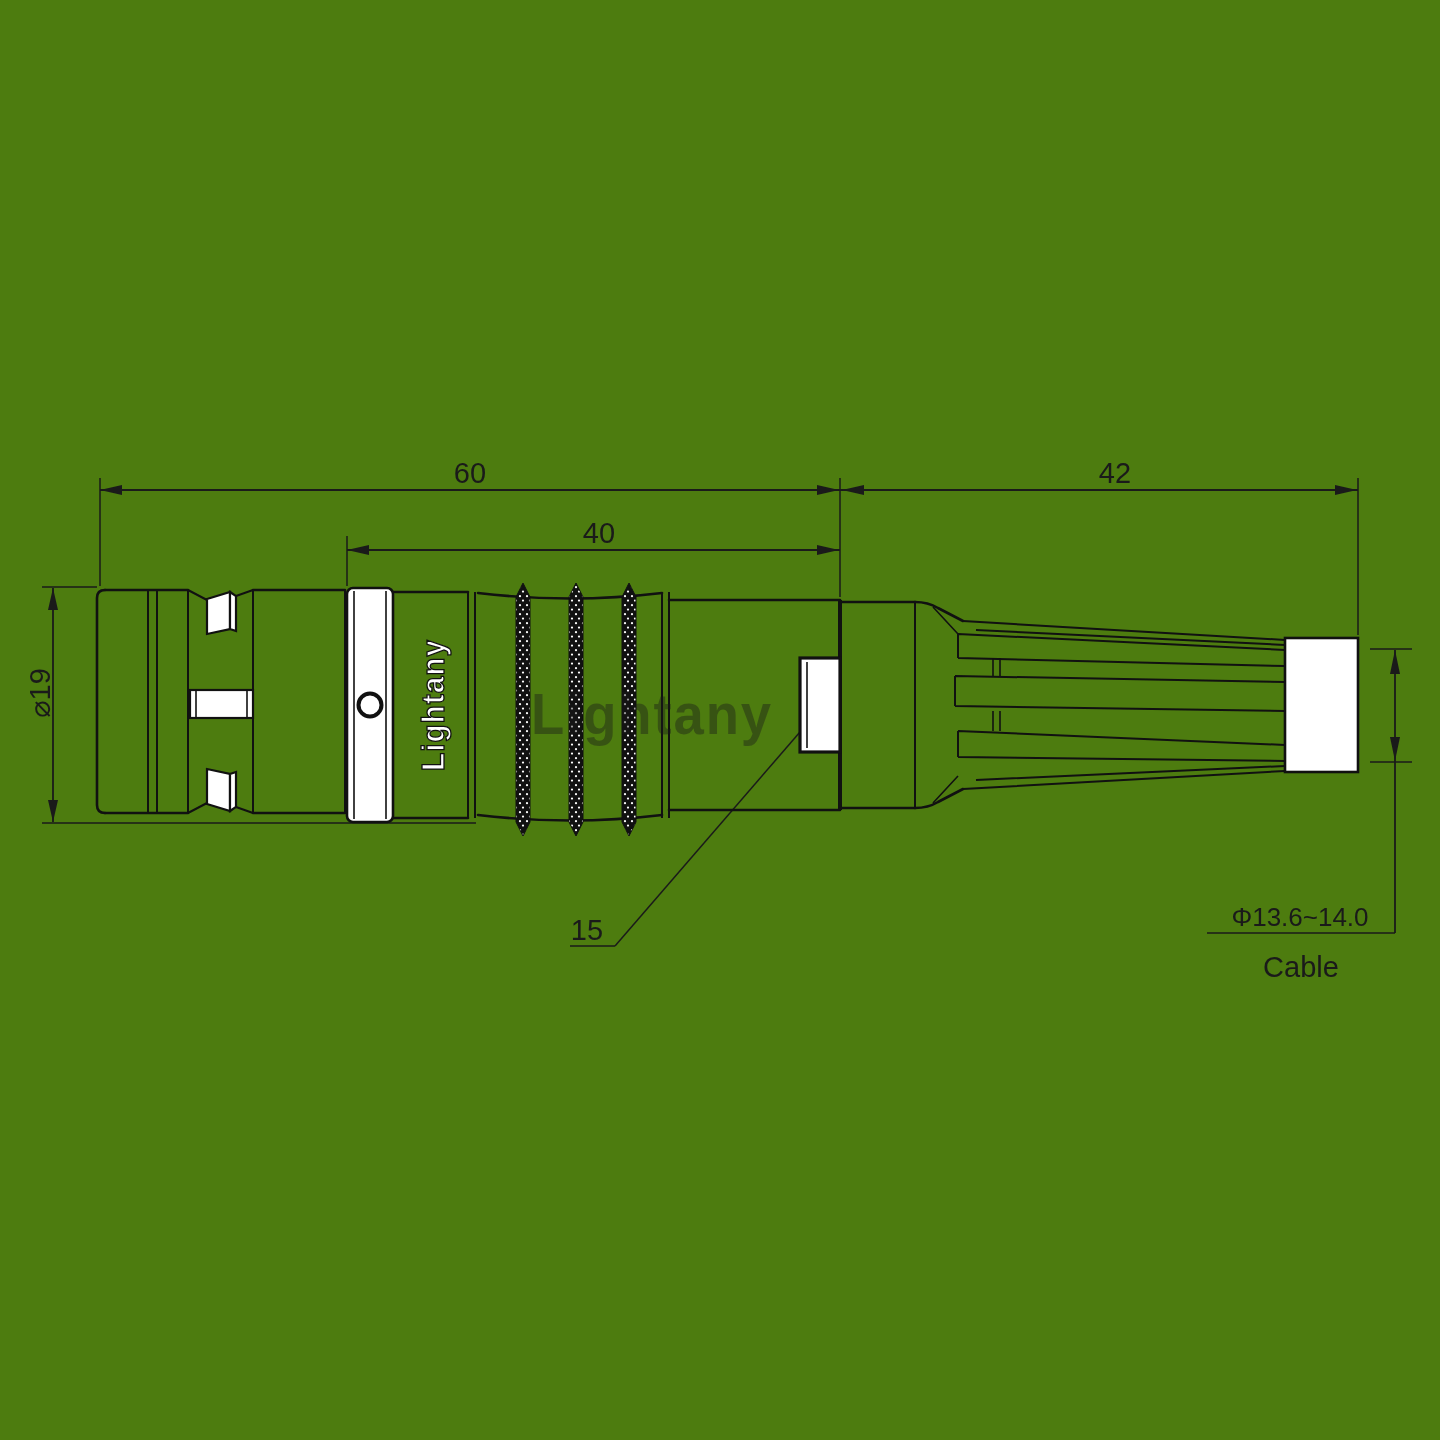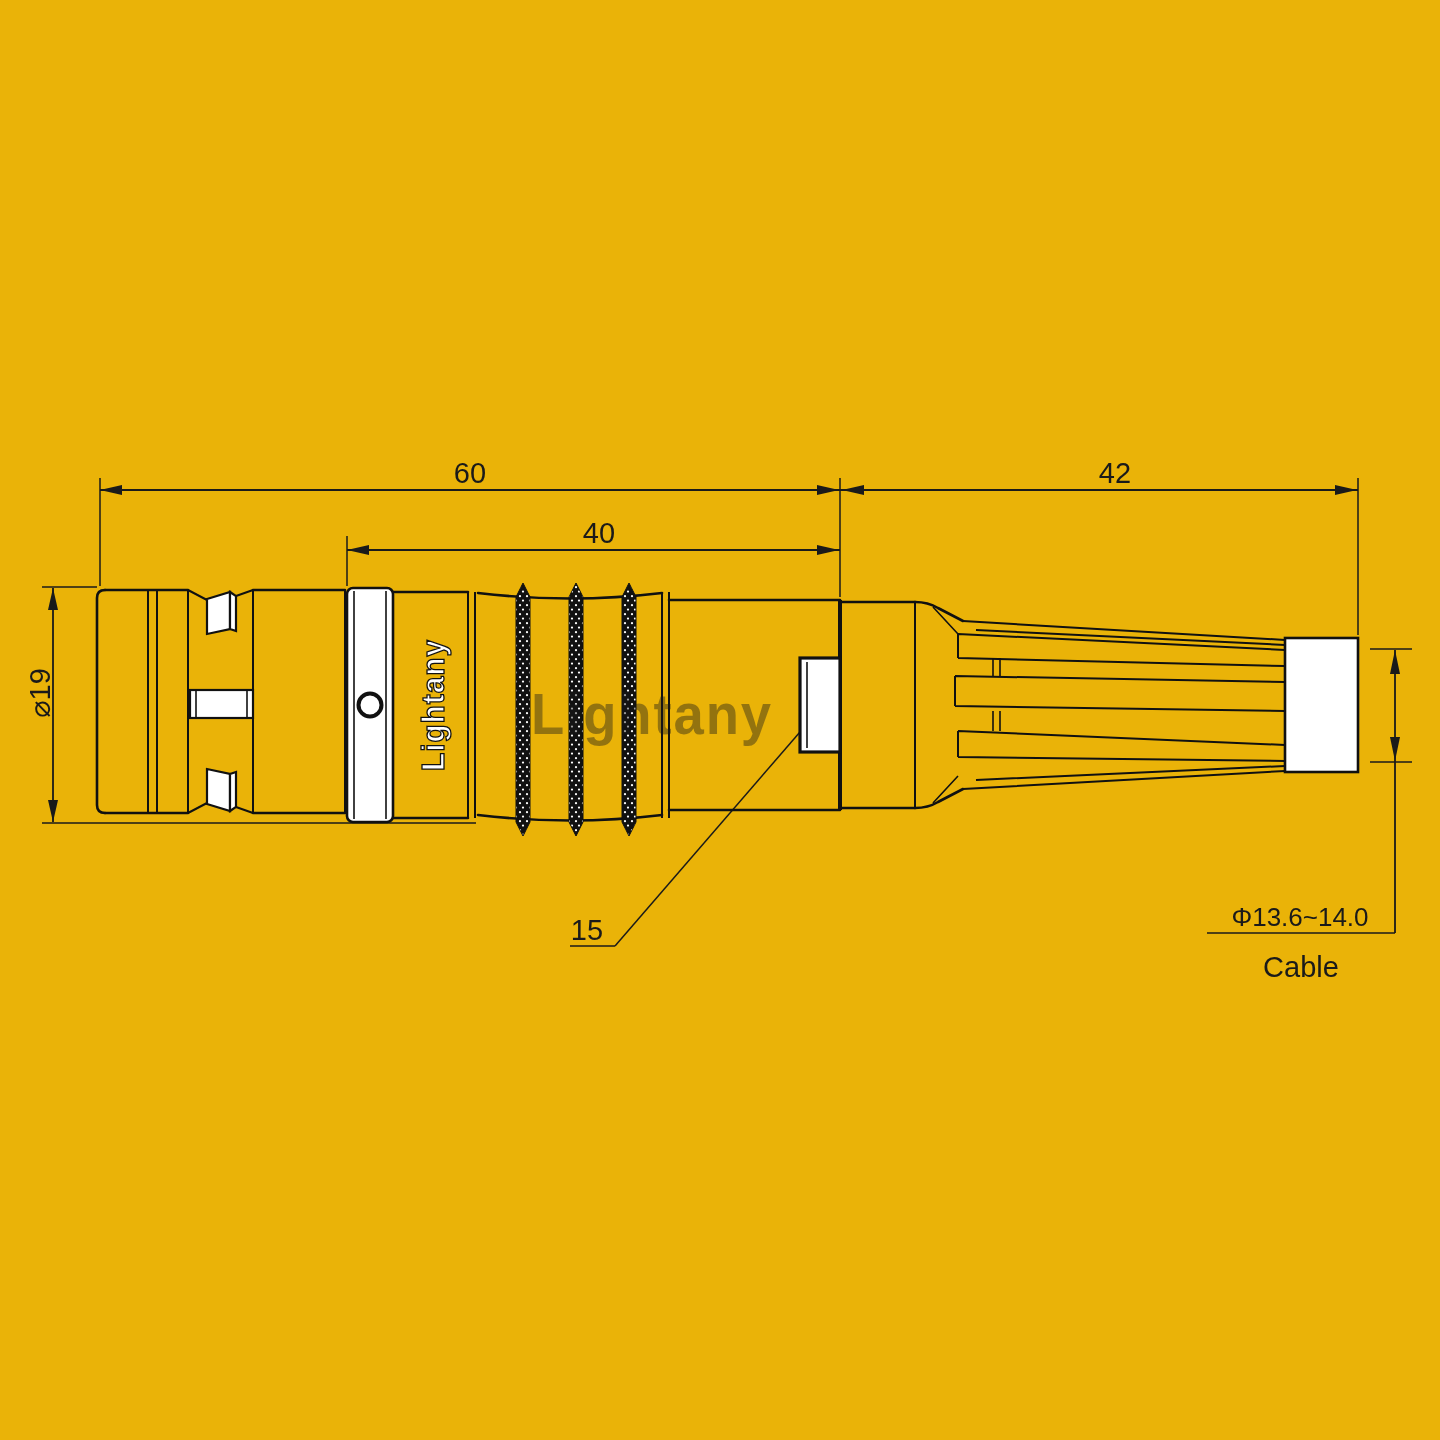--- a/index.html
+++ b/index.html
@@ -1,16 +1,16 @@
 <!DOCTYPE html>
 <html><head>
 <meta charset="utf-8">
 <style>
   html,body{margin:0;padding:0;background:#ffffff;}
-  .stage{position:relative;width:1440px;height:1440px;background:#eab308;overflow:hidden;
+  .stage{position:relative;width:1440px;height:1440px;background:#4d7c0f;overflow:hidden;
          font-family:"Liberation Sans","DejaVu Sans",sans-serif;}
   svg text{font-family:"Liberation Sans","DejaVu Sans",sans-serif;fill:#1a1a1a;}
   .dim-text{font-size:29px;}
   .small-dim{font-size:26px;}
   .cable-text{font-size:29px;}
   .body-mark{font-size:31px;font-weight:bold;fill:#ffffff;stroke:#111111;stroke-width:1.3px;
              letter-spacing:1px;}
   .watermark{font-size:57px;font-weight:bold;fill-opacity:0.42;letter-spacing:2px;}
   .thin{stroke:#1a1a1a;stroke-width:1.5;fill:none;}
   .dimline{stroke:#1a1a1a;stroke-width:1.8;fill:none;}

